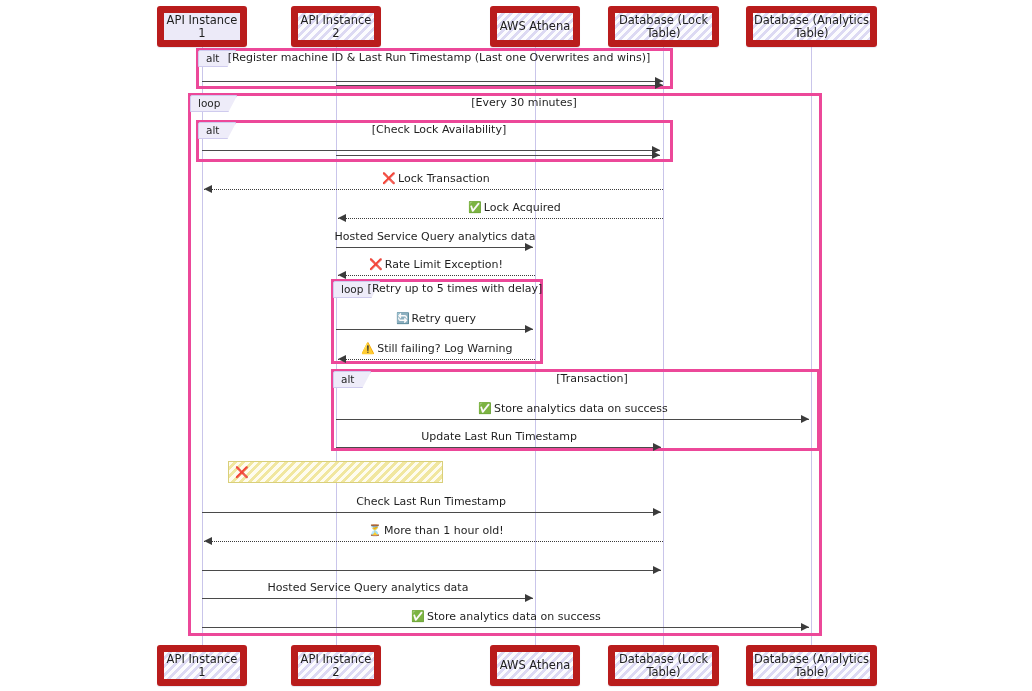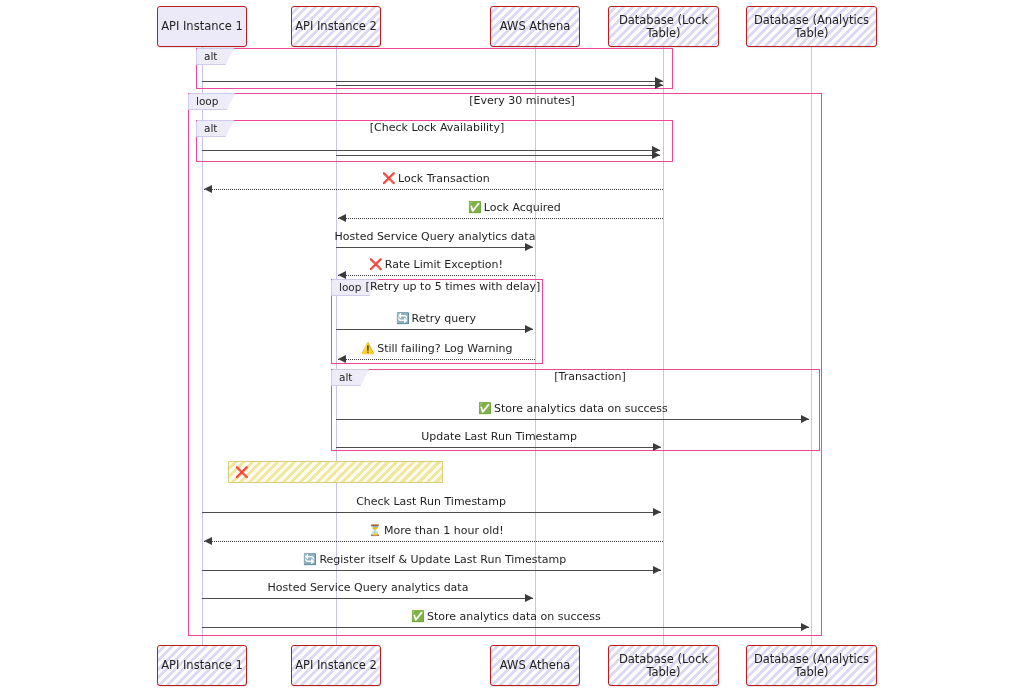--- a/index.html
+++ b/index.html
@@ -23,21 +23,21 @@
     position: absolute;
     left: 0;
     top: 0;
     width: 1032px;
     height: 691px;
   }
   
   .participant {
     position: absolute;
     box-sizing: border-box;
-    border: 1px solid #b91c1c;
+    border: 7px solid #b91c1c;
     border-radius: 3px;
     background-color: #eceaf8;
     color: #1f1f1f;
     font-size: 11.5px;
     line-height: 1.1;
     display: flex;
     align-items: center;
     justify-content: center;
     text-align: center;
     box-shadow: 0 1px 1px rgba(120,115,170,0.18);
@@ -55,21 +55,21 @@
   
   .lifeline {
     position: absolute;
     width: 1px;
     background: #c9c5ea;
   }
   
   .fragment {
     position: absolute;
     box-sizing: border-box;
-    border: 1px solid #ec4899;
+    border: 3px solid #ec4899;
     background: transparent;
   }
   .fragment-tab {
     position: absolute;
     left: -1px;
     top: -1px;
     height: 17px;
     padding: 0 16px 0 7px;
     box-sizing: border-box;
     background: #eeecf9;
@@ -160,20 +160,21 @@
       <div class="lifeline" style="left: 202px; top: 47px; height: 598px;"></div>
       <div class="lifeline" style="left: 336px; top: 47px; height: 598px;"></div>
       <div class="lifeline" style="left: 535px; top: 47px; height: 598px;"></div>
       <div class="lifeline" style="left: 663px; top: 47px; height: 598px;"></div>
       <div class="lifeline" style="left: 811px; top: 47px; height: 598px;"></div>
     </div>
 
   <div class="layer" id="fragments-layer">
       <div class="fragment" style="left: 196px; top: 48px; width: 477px; height: 41px;">
         <div class="fragment-tab">alt</div>
+        <div class="fragment-cond" style="left: 240px; transform: translateX(-50%);">[Register machine ID &amp; Last Run Timestamp (Last one Overwrites and wins)]</div>
       </div>
       <div class="fragment" style="left: 188px; top: 93px; width: 634px; height: 543px;">
         <div class="fragment-tab">loop</div>
         <div class="fragment-cond" style="left: 333px; transform: translateX(-50%);">[Every 30 minutes]</div>
       </div>
       <div class="fragment" style="left: 196px; top: 120px; width: 477px; height: 42px;">
         <div class="fragment-tab">alt</div>
         <div class="fragment-cond" style="left: 240px; transform: translateX(-50%);">[Check Lock Availability]</div>
       </div>
       <div class="fragment" style="left: 331px; top: 279px; width: 212px; height: 85px;">
@@ -250,21 +251,20 @@
       <div class="msg-label" style="left: 431px; top: 495px; transform: translateX(-50%);"><span>Check Last Run Timestamp</span></div>
       <div class="msg" style="left: 204px; top: 541px; width: 459px;">
         <div class="msg-line dashed" style="width: 459px;"></div>
         <div class="msg-head left" style="left: 0px;"></div>
       </div>
       <div class="msg-label" style="left: 436px; top: 524px; transform: translateX(-50%);"><span class="ic">⏳</span><span>More than 1 hour old!</span></div>
       <div class="msg" style="left: 202px; top: 570px; width: 459px;">
         <div class="msg-line" style="width: 459px;"></div>
         <div class="msg-head right" style="left: 451px;"></div>
       </div>
-      <div class="msg-label" style="left: 435px; top: 553px; transform: translateX(-50%);"><span class="ic">🔄</span><span>Register itself &amp; Update Last Run Timestamp</span></div>
       <div class="msg" style="left: 202px; top: 598px; width: 331px;">
         <div class="msg-line" style="width: 331px;"></div>
         <div class="msg-head right" style="left: 323px;"></div>
       </div>
       <div class="msg-label" style="left: 368px; top: 581px; transform: translateX(-50%);"><span>Hosted Service Query analytics data</span></div>
       <div class="msg" style="left: 202px; top: 627px; width: 607px;">
         <div class="msg-line" style="width: 607px;"></div>
         <div class="msg-head right" style="left: 599px;"></div>
       </div>
       <div class="msg-label" style="left: 506px; top: 610px; transform: translateX(-50%);"><span class="ic">✅</span><span>Store analytics data on success</span></div>

